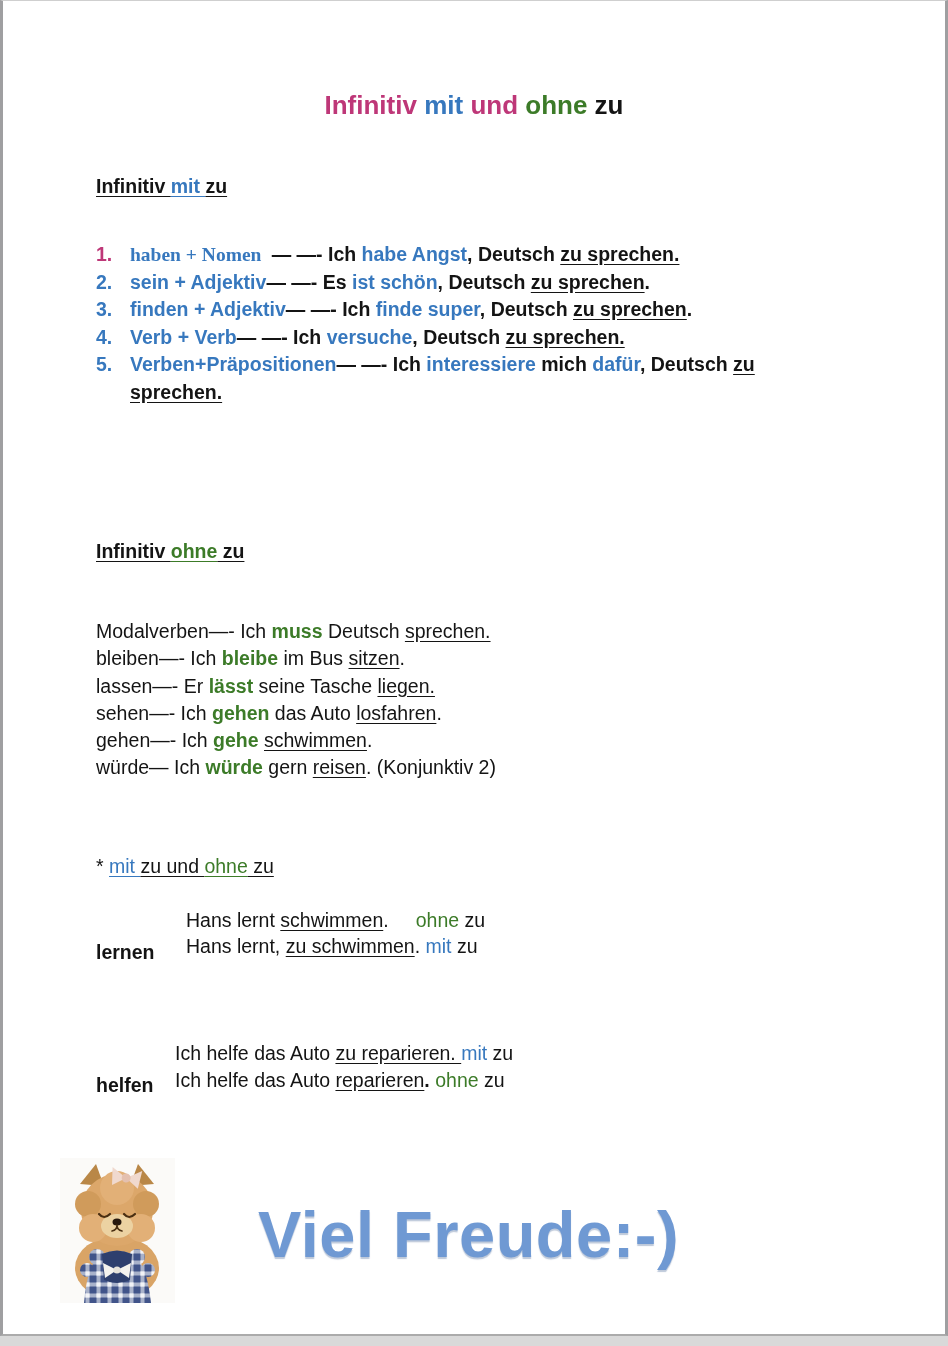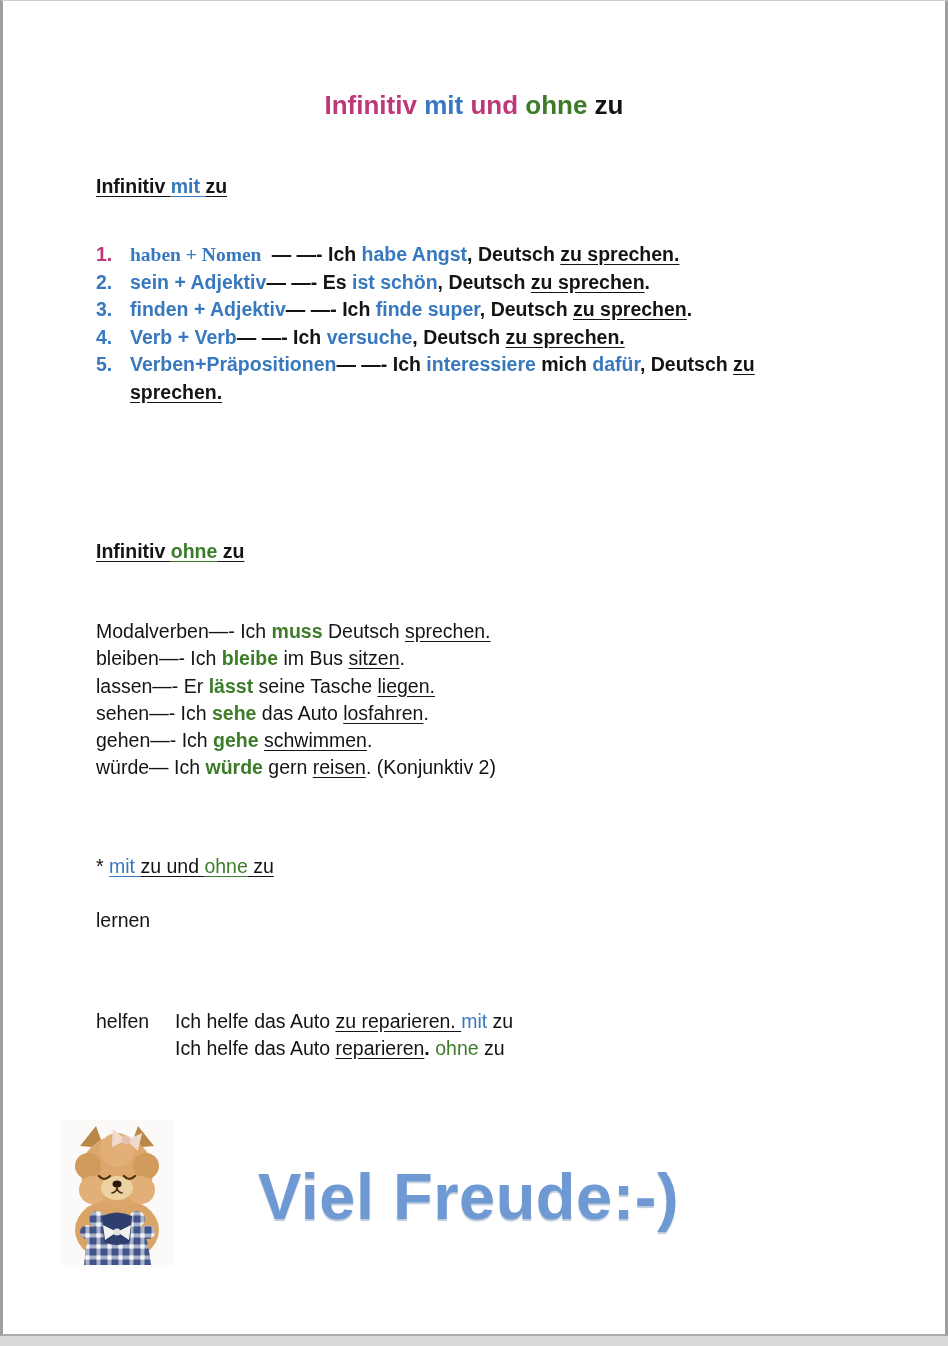--- a/index.html
+++ b/index.html
@@ -53,21 +53,21 @@
     font-size:19.5px;line-height:27px;
     color:var(--body);
   }
   .pair{
     display:flex;
     font-size:19.5px;line-height:26.5px;
     color:var(--body);
   }
   .pair.lernen{margin:27px 0 0 93px;}
   .pair.helfen{margin:75px 0 0 93px;}
-  .pair .label{font-weight:normal;}
+  .pair .label{font-weight:bold;margin-top:32px;}
   .pair.lernen .label{flex:0 0 90px;}
   .pair.helfen .label{flex:0 0 79px;}
   .footer{
     margin:59px 0 0 57px;
     display:flex;align-items:flex-start;
   }
   .dog{
     flex:0 0 115px;width:115px;height:145px;
     background:#fbfaf8;
   }
@@ -110,29 +110,33 @@
       <span class="rich"><span class="b" style="color: var(--blue);">Verben+Präpositionen</span><span class="b">— —- Ich </span><span class="b" style="color: var(--blue);">interessiere</span><span class="b"> mich </span><span class="b" style="color: var(--blue);">dafür</span><span class="b">, Deutsch </span><span class="b u">zu</span><br><span class="b u">sprechen.</span></span>
     </li>
   </ol>
 
   <h2 class="h2 rich" style="margin-top:132px"><span class="b u">Infinitiv </span><span class="b u" style="color: var(--green);">ohne</span><span class="b u"> zu</span></h2>
 
   <div class="plain">
     <div class="rich"><span>Modalverben—- Ich </span><span class="b" style="color: var(--green);">muss</span><span> Deutsch </span><span class="u">sprechen.</span></div>
     <div class="rich"><span>bleiben—- Ich </span><span class="b" style="color: var(--green);">bleibe</span><span> im Bus </span><span class="u">sitzen</span><span>.</span></div>
     <div class="rich"><span>lassen—- Er </span><span class="b" style="color: var(--green);">lässt</span><span> seine Tasche </span><span class="u">liegen.</span></div>
-    <div class="rich"><span>sehen—- Ich </span><span class="b" style="color: var(--green);">sehe</span><span> das Auto </span><span class="u">losfahren</span><span>.</span></div>
+    <div class="rich"><span>sehen—- Ich </span><span class="b" style="color: var(--green);">gehen</span><span> das Auto </span><span class="u">losfahren</span><span>.</span></div>
     <div class="rich"><span>gehen—- Ich </span><span class="b" style="color: var(--green);">gehe</span><span> </span><span class="u">schwimmen</span><span>.</span></div>
     <div class="rich"><span>würde— Ich </span><span class="b" style="color: var(--green);">würde</span><span> gern </span><span class="u">reisen</span><span>. (Konjunktiv 2)</span></div>
   </div>
 
   <div class="starline rich"><span>* </span><span class="u" style="color: var(--blue);">mit </span><span class="u">zu und </span><span class="u" style="color: var(--green);">ohne</span><span class="u"> zu</span></div>
 
   <div class="pair lernen">
     <span class="label">lernen</span>
+    <span>
+      <div class="rich"><span>Hans lernt </span><span class="u">schwimmen</span><span>.     </span><span style="color: var(--green);">ohne</span><span> zu</span></div>
+      <div class="rich"><span>Hans lernt, </span><span class="u">zu schwimmen</span><span>. </span><span style="color: var(--blue);">mit</span><span> zu</span></div>
+    </span>
   </div>
 
   <div class="pair helfen">
     <span class="label">helfen</span>
     <span>
       <div class="rich"><span>Ich helfe das Auto </span><span class="u">zu reparieren. </span><span style="color: var(--blue);">mit</span><span> zu</span></div>
       <div class="rich"><span>Ich helfe das Auto </span><span class="u">reparieren</span><span class="b">.</span><span> </span><span style="color: var(--green);">ohne</span><span> zu</span></div>
     </span>
   </div>
 

